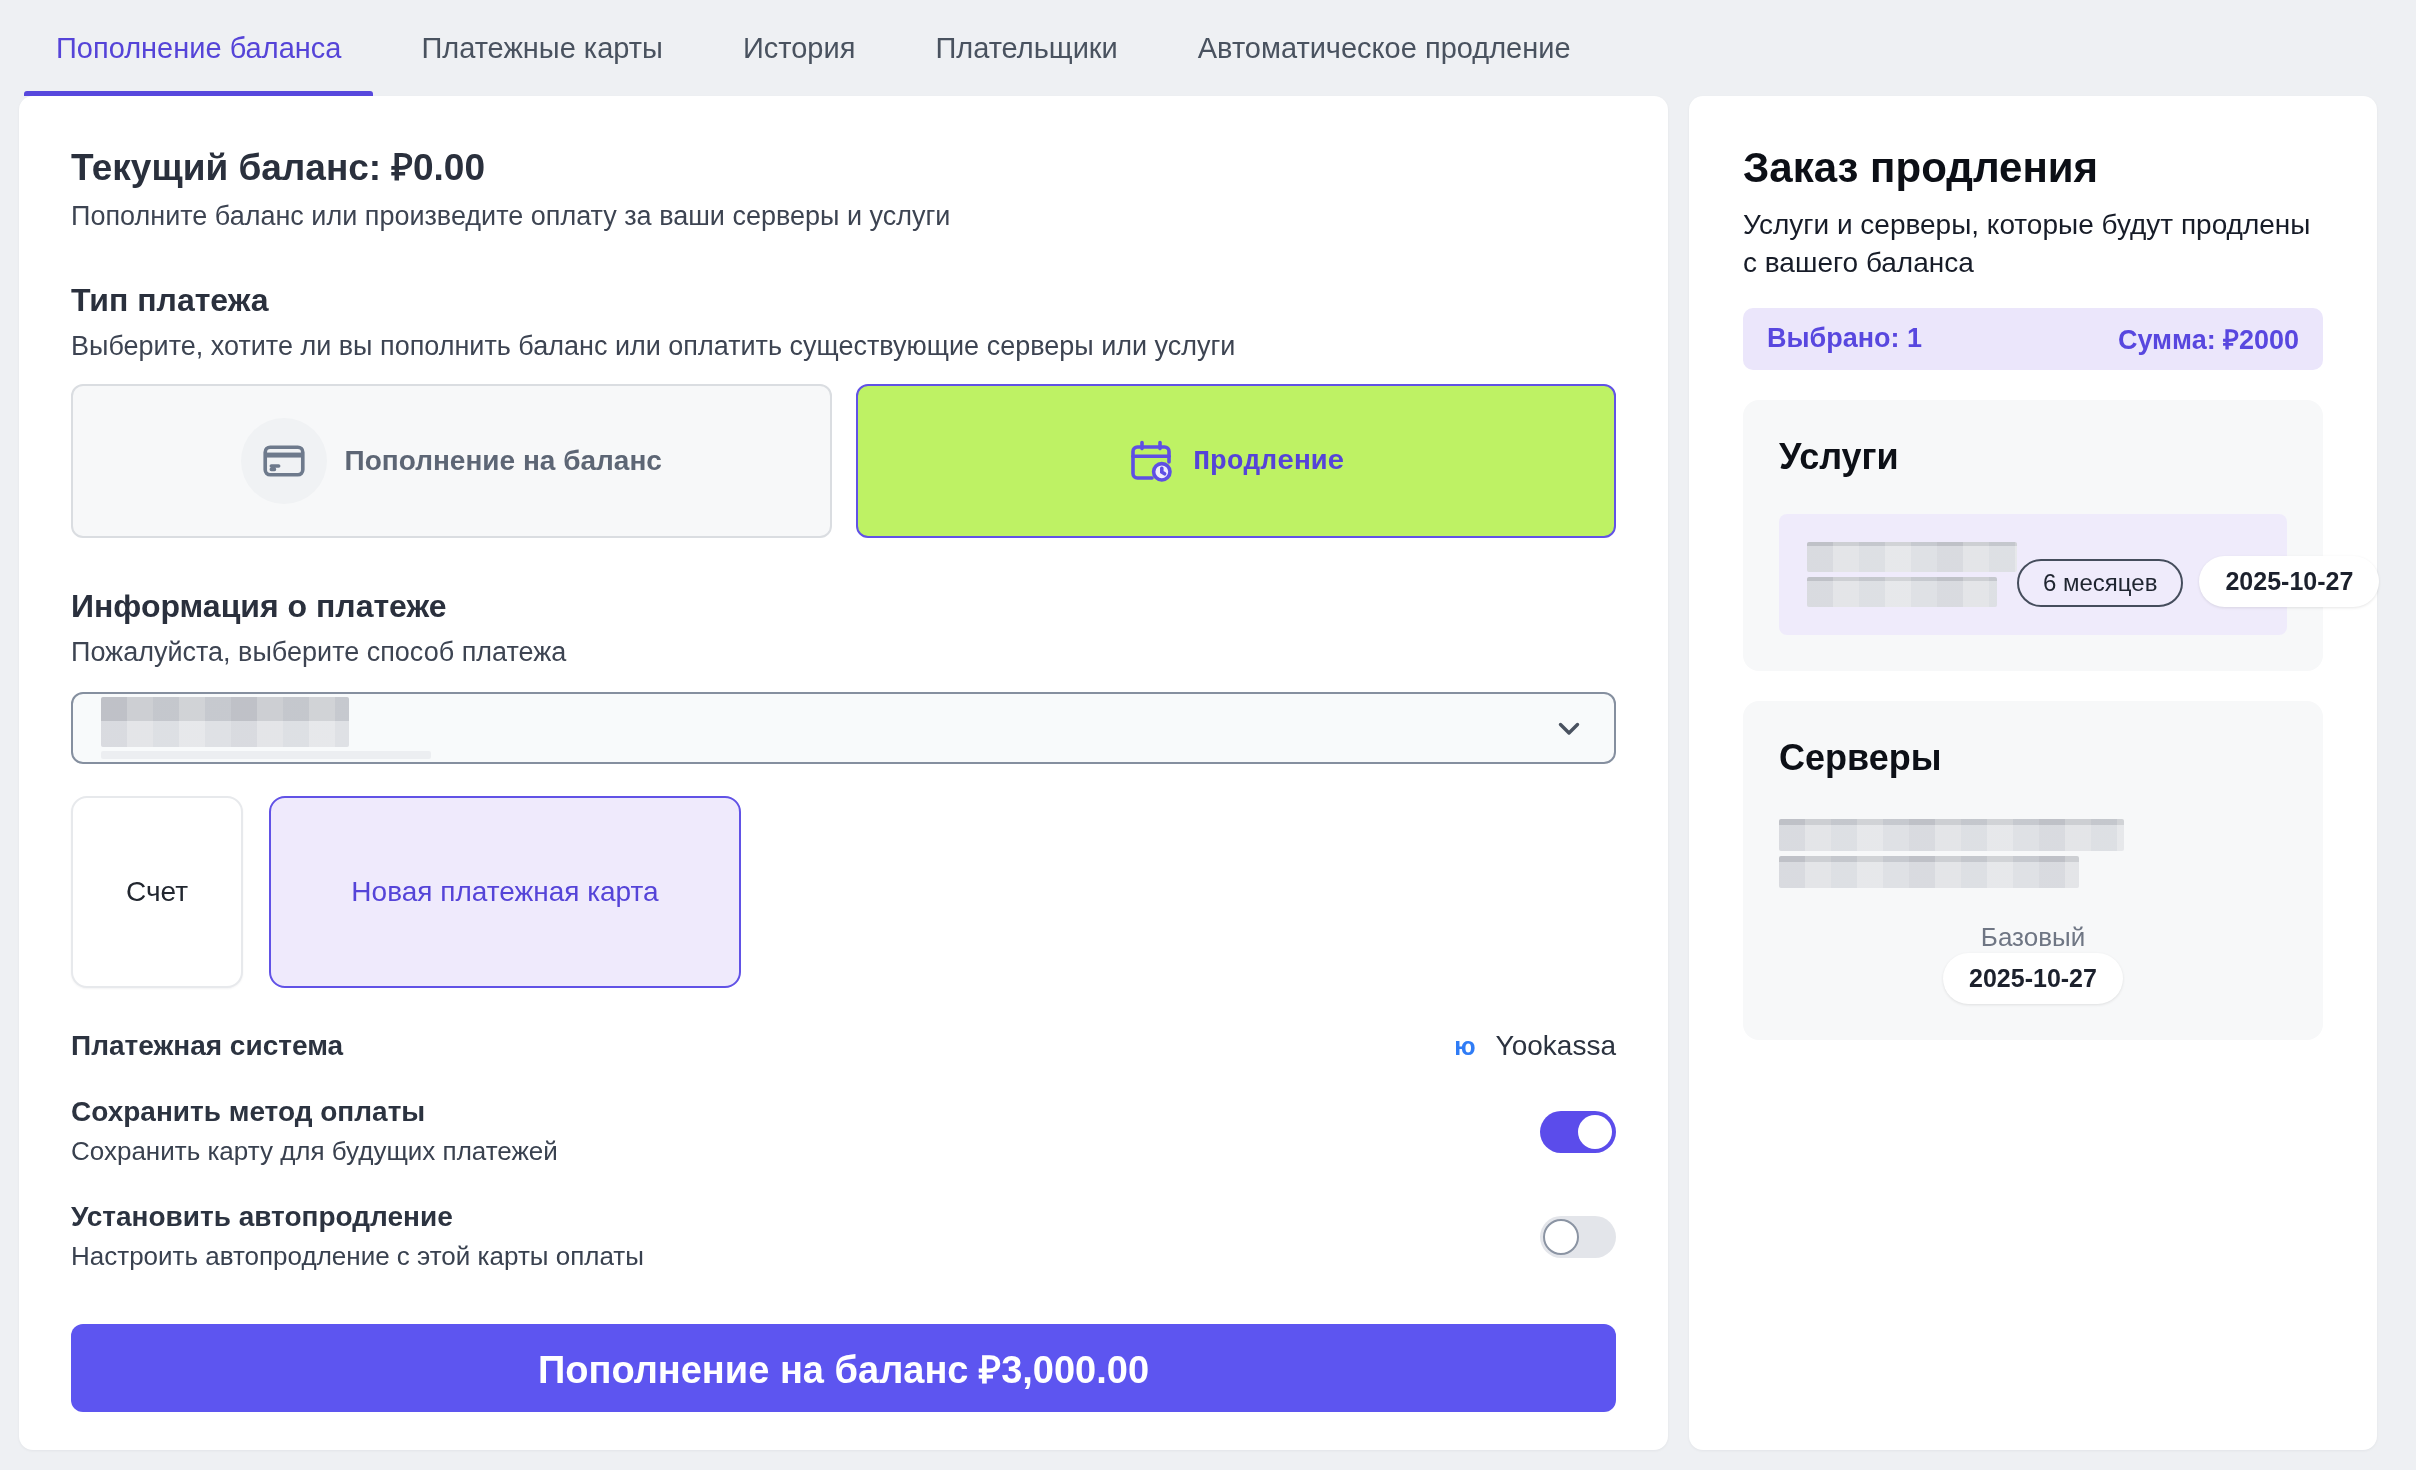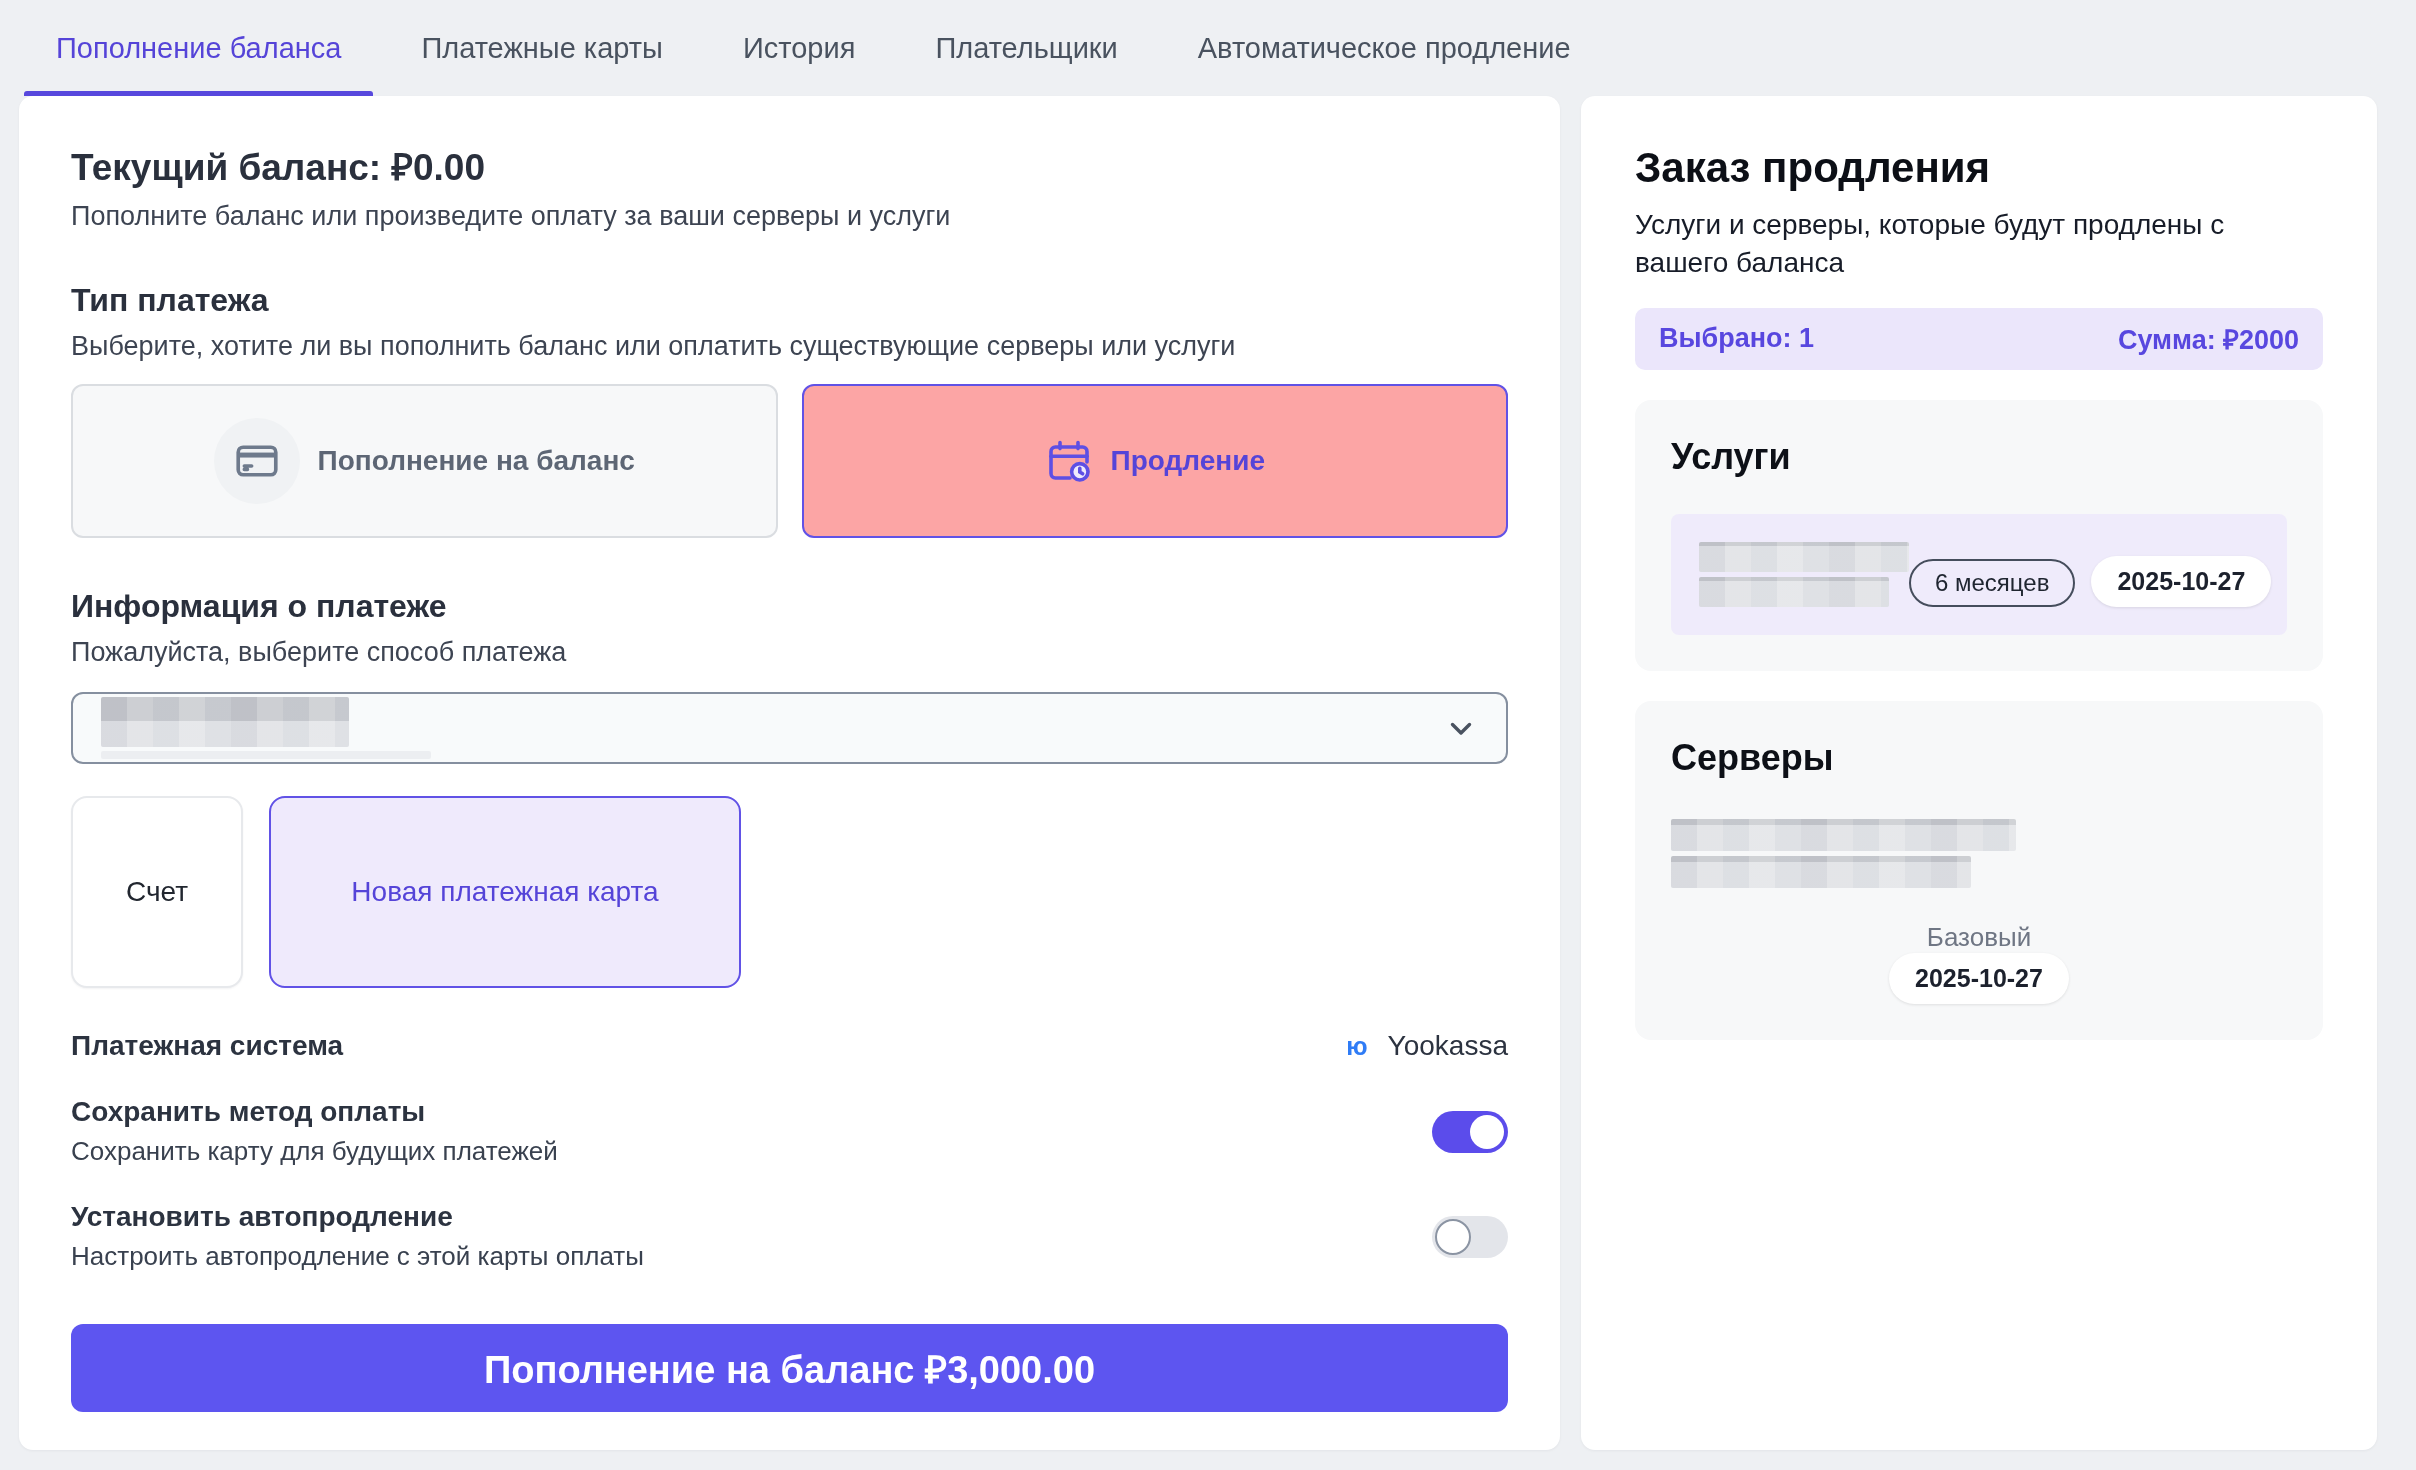--- a/index.html
+++ b/index.html
@@ -22,38 +22,38 @@
   .tab.active{ color:#5544d8; }
   .tab.active .tab-underline{
     position:absolute; left:0; right:0; bottom:0; height:5px;
     background:#5748dd; border-radius:3px 3px 0 0;
   }
 
   
   .content{ display:flex; gap:21px; padding:0 39px 0 19px; height:1354px; }
   .card{ background:#ffffff; border-radius:14px; box-shadow:0 1px 3px rgba(20,25,40,.05); }
   .main-card{ width:1868px; padding:44px 52px 38px 52px; display:flex; flex-direction:column; }
-  .side-card{ width:796px; padding:48px 54px; }
+  .side-card{ width:688px; padding:48px 54px; }
 
   h1.balance{ font-size:37px; font-weight:700; color:#2a303d; }
   .muted{ font-size:27px; color:#3d4452; }
   .main-card > .muted.lead{ margin-top:10px; }
   h2.section{ font-size:32px; font-weight:700; color:#2a303d; margin-top:50px; }
   .section-desc{ margin-top:12px; }
 
   
   .type-row{ display:flex; gap:24px; margin-top:22px; }
   .type-btn{
     flex:1; height:154px; border-radius:12px; cursor:pointer;
     display:flex; align-items:center; justify-content:center; gap:18px;
     background:#f7f8f9; border:2px solid #dadde1;
     font-size:28px; font-weight:600; color:#5d6675;
     font-family:"Liberation Sans", sans-serif;
   }
-  .type-btn.selected{ background:#fca5a5; border-color:#6152e6; color:#5544d8; }
+  .type-btn.selected{ background:#bef264; border-color:#6152e6; color:#5544d8;font-family:Liberation Mono, monospace; }
   .icon-halo{ width:86px; height:86px; border-radius:50%; background:#f0f2f4;
     display:flex; align-items:center; justify-content:center; }
 
   
   .select{
     margin-top:24px; height:72px; border-radius:12px;
     border:2px solid #858f9f; background:#f8fafb;
     display:flex; align-items:center; justify-content:space-between;
     padding:0 28px; cursor:pointer; position:relative;
   }

